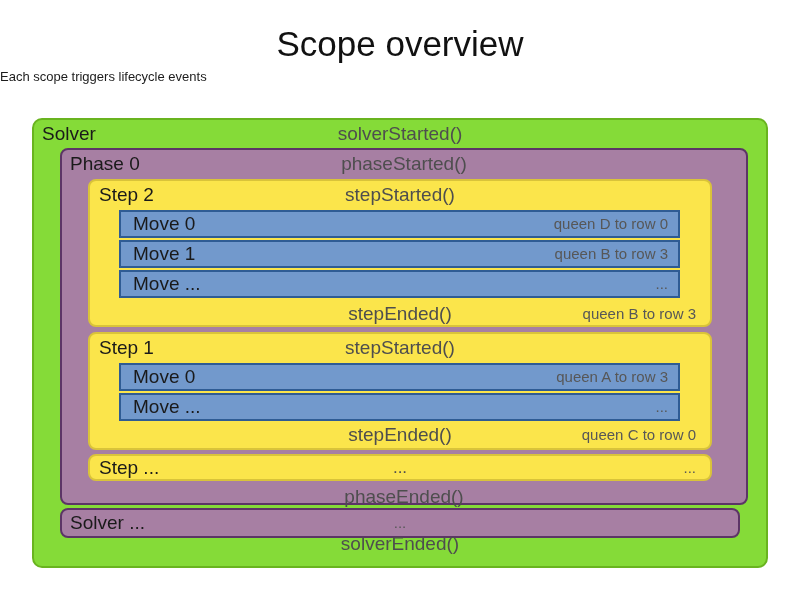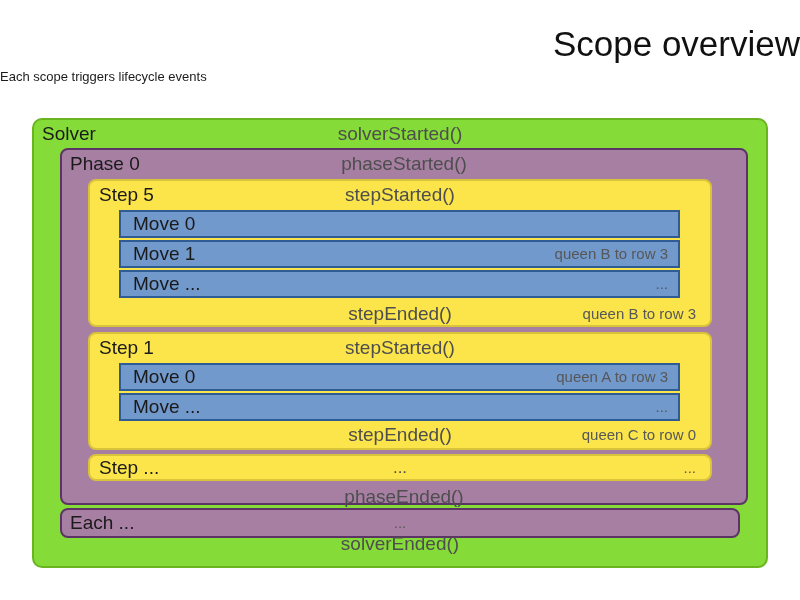--- a/index.html
+++ b/index.html
@@ -1,21 +1,21 @@
 <!DOCTYPE html>
 <html><head>
 <meta charset="utf-8">
 <style>
   html, body { margin:0; padding:0; background:#ffffff; }
   .stage {
     position:relative; width:800px; height:600px; background:#ffffff;
     font-family:"Liberation Sans", sans-serif; overflow:hidden;
   }
   .title {
-    position:absolute; top:24px; left:0; width:100%; text-align:right;
+    position:absolute; top:24px; left:0; width:100%; text-align:center;
     font-size:35px; color:#111111;
   }
   .subtitle {
     position:absolute; top:69px; left:0; width:100%; text-align:left;
     font-size:13px; color:#1c1c1c;
   }
   .scope { position:absolute; box-sizing:border-box;padding-left:48px; }
   .solver {
     left:32px; top:118px; width:736px; height:450px;
     background:#85db38; border:2px solid #69b41f; border-radius:10px;
@@ -63,26 +63,27 @@
 
     <div class="scope phase phase0">
 
       <div class="row" style="top:2px;">
         <span class="pos-l lbl" style="left:8px;">Phase 0</span>
         <span class="pos-c evt">phaseStarted()</span>
       </div>
 
       <div class="scope step step0">
         <div class="row" style="top:2px;">
-          <span class="pos-l lbl" style="left:9px;">Step 5</span>
+          <span class="pos-l lbl" style="left:9px;">Step 2</span>
           <span class="pos-c evt">stepStarted()</span>
         </div>
 
         <div class="move" style="top:29px;">
           <span class="lbl">Move 0</span>
+          <span class="detail">queen D to row 0</span>
         </div>
         <div class="move" style="top:59px;">
           <span class="lbl">Move 1</span>
           <span class="detail">queen B to row 3</span>
         </div>
         <div class="move" style="top:89px;">
           <span class="lbl">Move ...</span>
           <span class="detail">...</span>
         </div>
 
@@ -121,21 +122,21 @@
         </div>
       </div>
 
       <div class="row" style="top:336px; height:22px; line-height:22px;">
         <span class="pos-c evt">phaseEnded()</span>
       </div>
     </div>
 
     <div class="scope phase phase-more">
       <div class="row" style="top:0; height:26px; line-height:26px;">
-        <span class="pos-l lbl" style="left:8px;">Each ...</span>
+        <span class="pos-l lbl" style="left:8px;">Solver ...</span>
         <span class="pos-c detail">...</span>
       </div>
     </div>
 
     <div class="row" style="top:412px;">
       <span class="pos-c evt">solverEnded()</span>
     </div>
   </div>
 
 </div>

